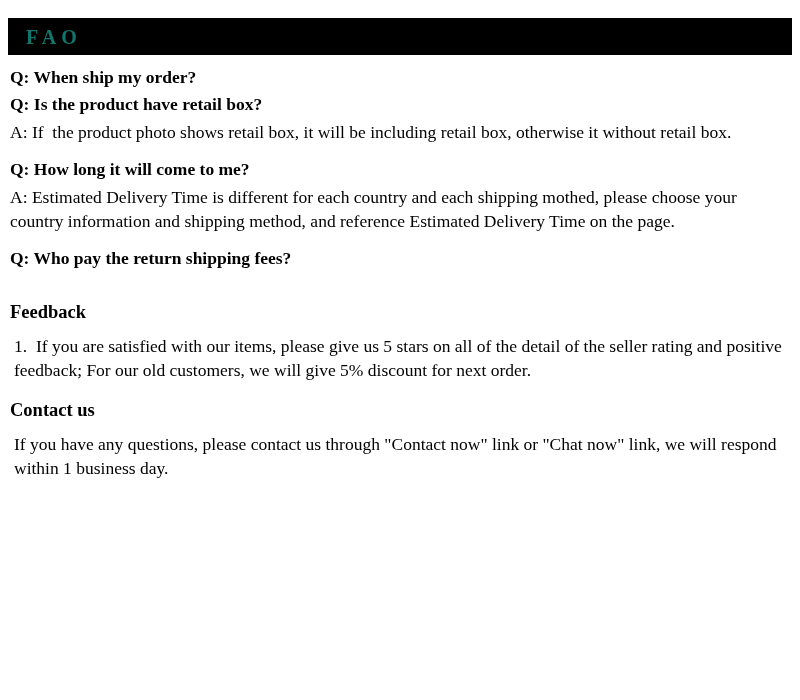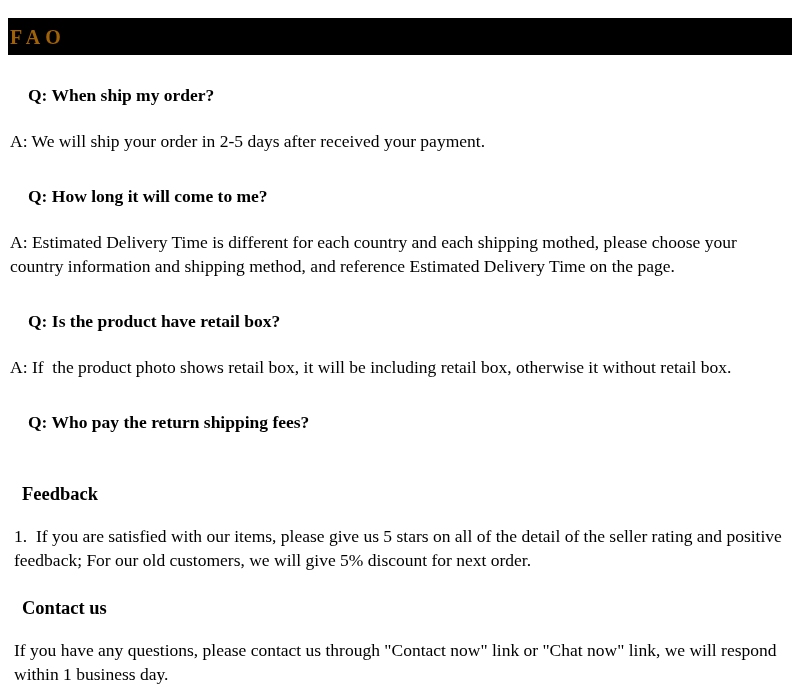--- a/index.html
+++ b/index.html
@@ -29,46 +29,46 @@
     position: absolute;
     left: 8px;
     top: 18px;
     width: 784px;
     height: 37px;
     background: #000000;
     display: flex;
     align-items: center;
   }
   .header-title {
-    color: #a16207;
+    color: #0f766e;
     font-family: "Liberation Serif", "DejaVu Serif", serif;
     font-weight: bold;
     font-size: 20px;
     letter-spacing: 5px;
-    padding-left: 2px;
+    padding-left: 18px;
     line-height: 1;
   }
 
   
   .content {
     position: absolute;
     left: 10px;
     top: 66px;
     width: 782px;
   }
 
   .qa-block {
     margin: 0 0 0 0;
   }
 
   .q-line {
     font-weight: bold;
     font-size: 17.5px;
     line-height: 1.36;
-    margin: 18px;
+    margin: 0;
     padding: 0 0 3px 0;
     white-space: pre-wrap;
   }
 
   .a-line {
     font-weight: normal;
     font-size: 17.5px;
     line-height: 1.38;
     margin: 0;
     padding: 0 0 14px 0;
@@ -76,21 +76,21 @@
   }
 
   
   .section {
     margin: 0;
   }
   .section-heading {
     font-weight: bold;
     font-size: 18.5px;
     line-height: 1.3;
-    margin: 12px;
+    margin: 0;
     padding: 0 0 6px 0;
   }
   .section-heading.feedback-heading {
     padding-top: 26px;
   }
   .section-heading.contact-heading {
     padding-top: 12px;
     font-family: Liberation Serif, serif;
   }
   .section-para {
@@ -108,31 +108,30 @@
 <div class="page">
 
   <div class="header-bar">
     <span class="header-title">FAO</span>
   </div>
 
   <div class="content">
 
     <div class="qa-block">
       <p class="q-line">Q: When ship my order?</p>
-      <p class="a-line">A: We will ship your order in 2-5 days after received your payment.</p>
+    </div>
+
+    <div class="qa-block">
+      <p class="q-line">Q: Is the product have retail box?</p>
+      <p class="a-line">A: If  the product photo shows retail box, it will be including retail box, otherwise it without retail box.</p>
     </div>
 
     <div class="qa-block">
       <p class="q-line">Q: How long it will come to me?</p>
       <p class="a-line">A: Estimated Delivery Time is different for each country and each shipping mothed, please choose your country information and shipping method, and reference Estimated Delivery Time on the page.</p>
-    </div>
-
-    <div class="qa-block">
-      <p class="q-line">Q: Is the product have retail box?</p>
-      <p class="a-line">A: If  the product photo shows retail box, it will be including retail box, otherwise it without retail box.</p>
     </div>
 
     <div class="qa-block">
     </div>
 
     <div class="qa-block">
       <p class="q-line">Q: Who pay the return shipping fees?</p>
     </div>
 
     <div class="section">

